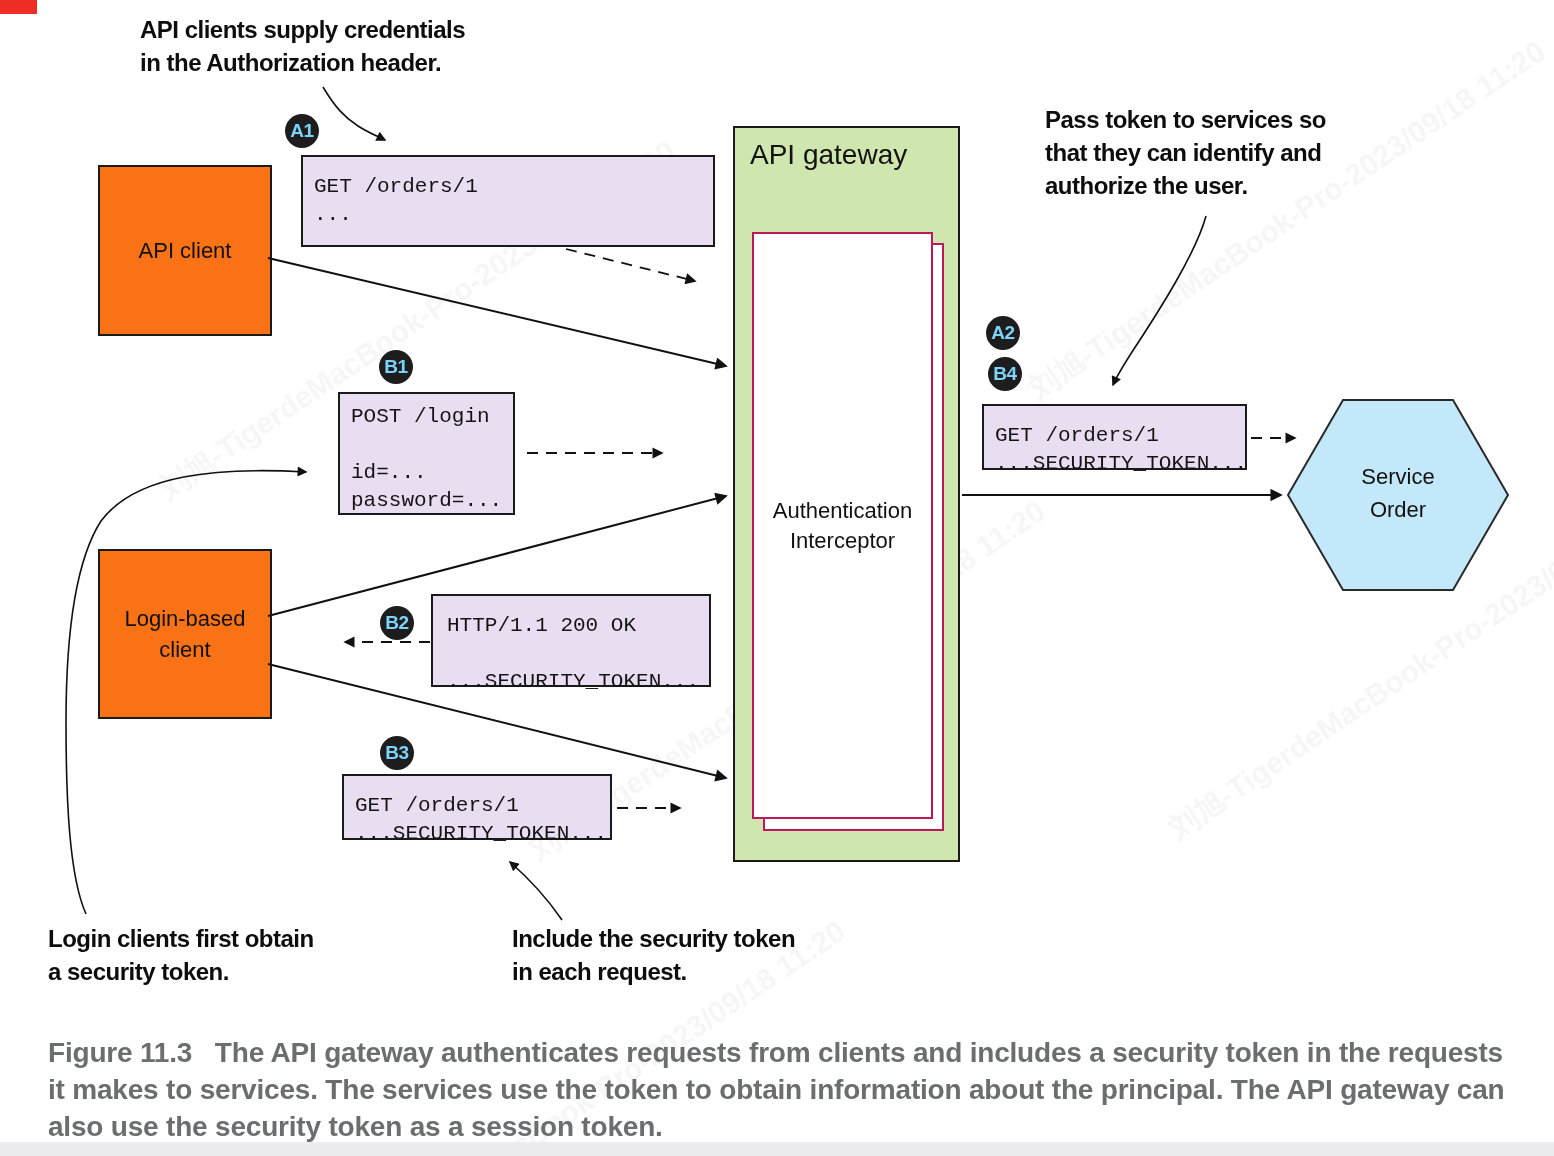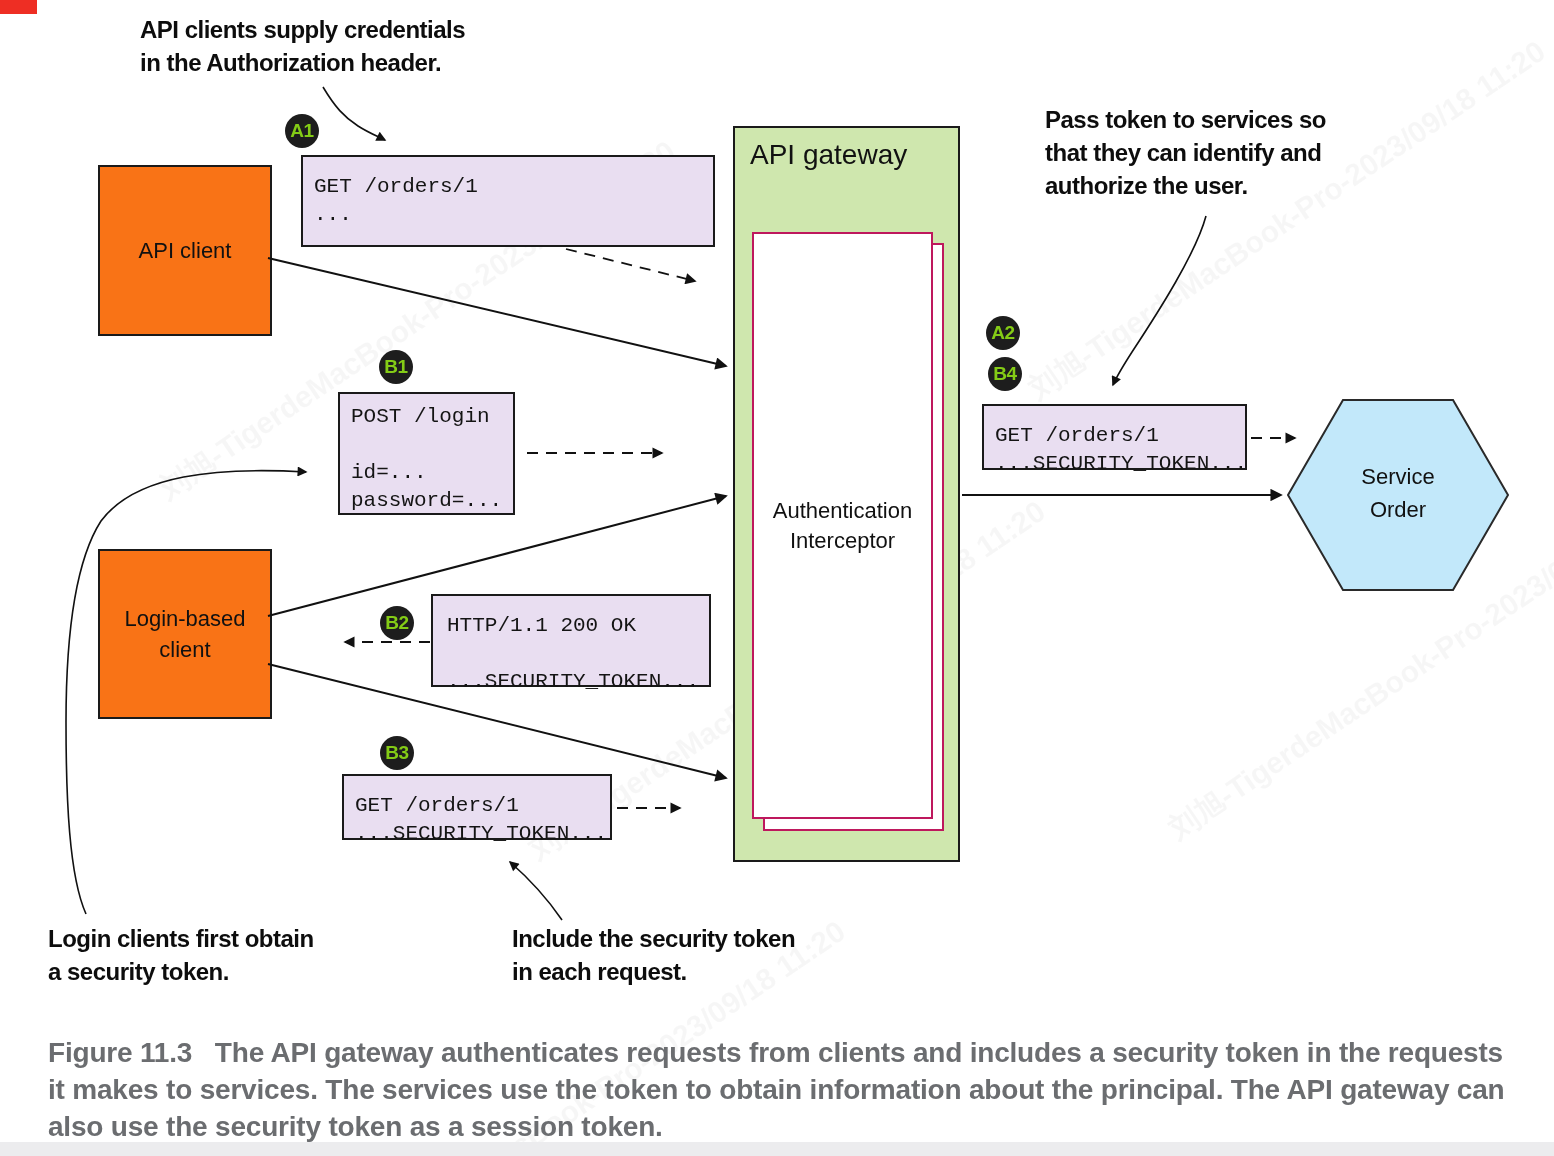--- a/index.html
+++ b/index.html
@@ -43,21 +43,21 @@
 
   .code-box {
     position:absolute; background:#e9def1; border:2px solid #1a1a1a; box-sizing:border-box;
     font-family:"Liberation Mono","DejaVu Sans Mono",monospace;
     font-size:21px; line-height:28px; color:#141414; padding:16px 0 0 11px;
   }
   .code-line { min-height:28px; white-space:pre; }
 
   .badge {
     position:absolute; width:34px; height:34px; border-radius:50%;
-    background:#1d1d1d; color:#84cc16; font-weight:bold; font-size:19px;
+    background:#1d1d1d; color:#7dd3fc; font-weight:bold; font-size:19px;
     display:flex; align-items:center; justify-content:center; letter-spacing:-0.5px;
   }
 
   .hex-label {
     position:absolute; left:1288px; top:460px; width:220px; text-align:center;
     font-size:22px; line-height:33px; color:#111; z-index:7;
   }
 
   svg.overlay { position:absolute; left:0; top:0; z-index:5; pointer-events:none; }
   .band { position:absolute; left:0; top:1142px; width:1554px; height:14px; background:#ececee; }

